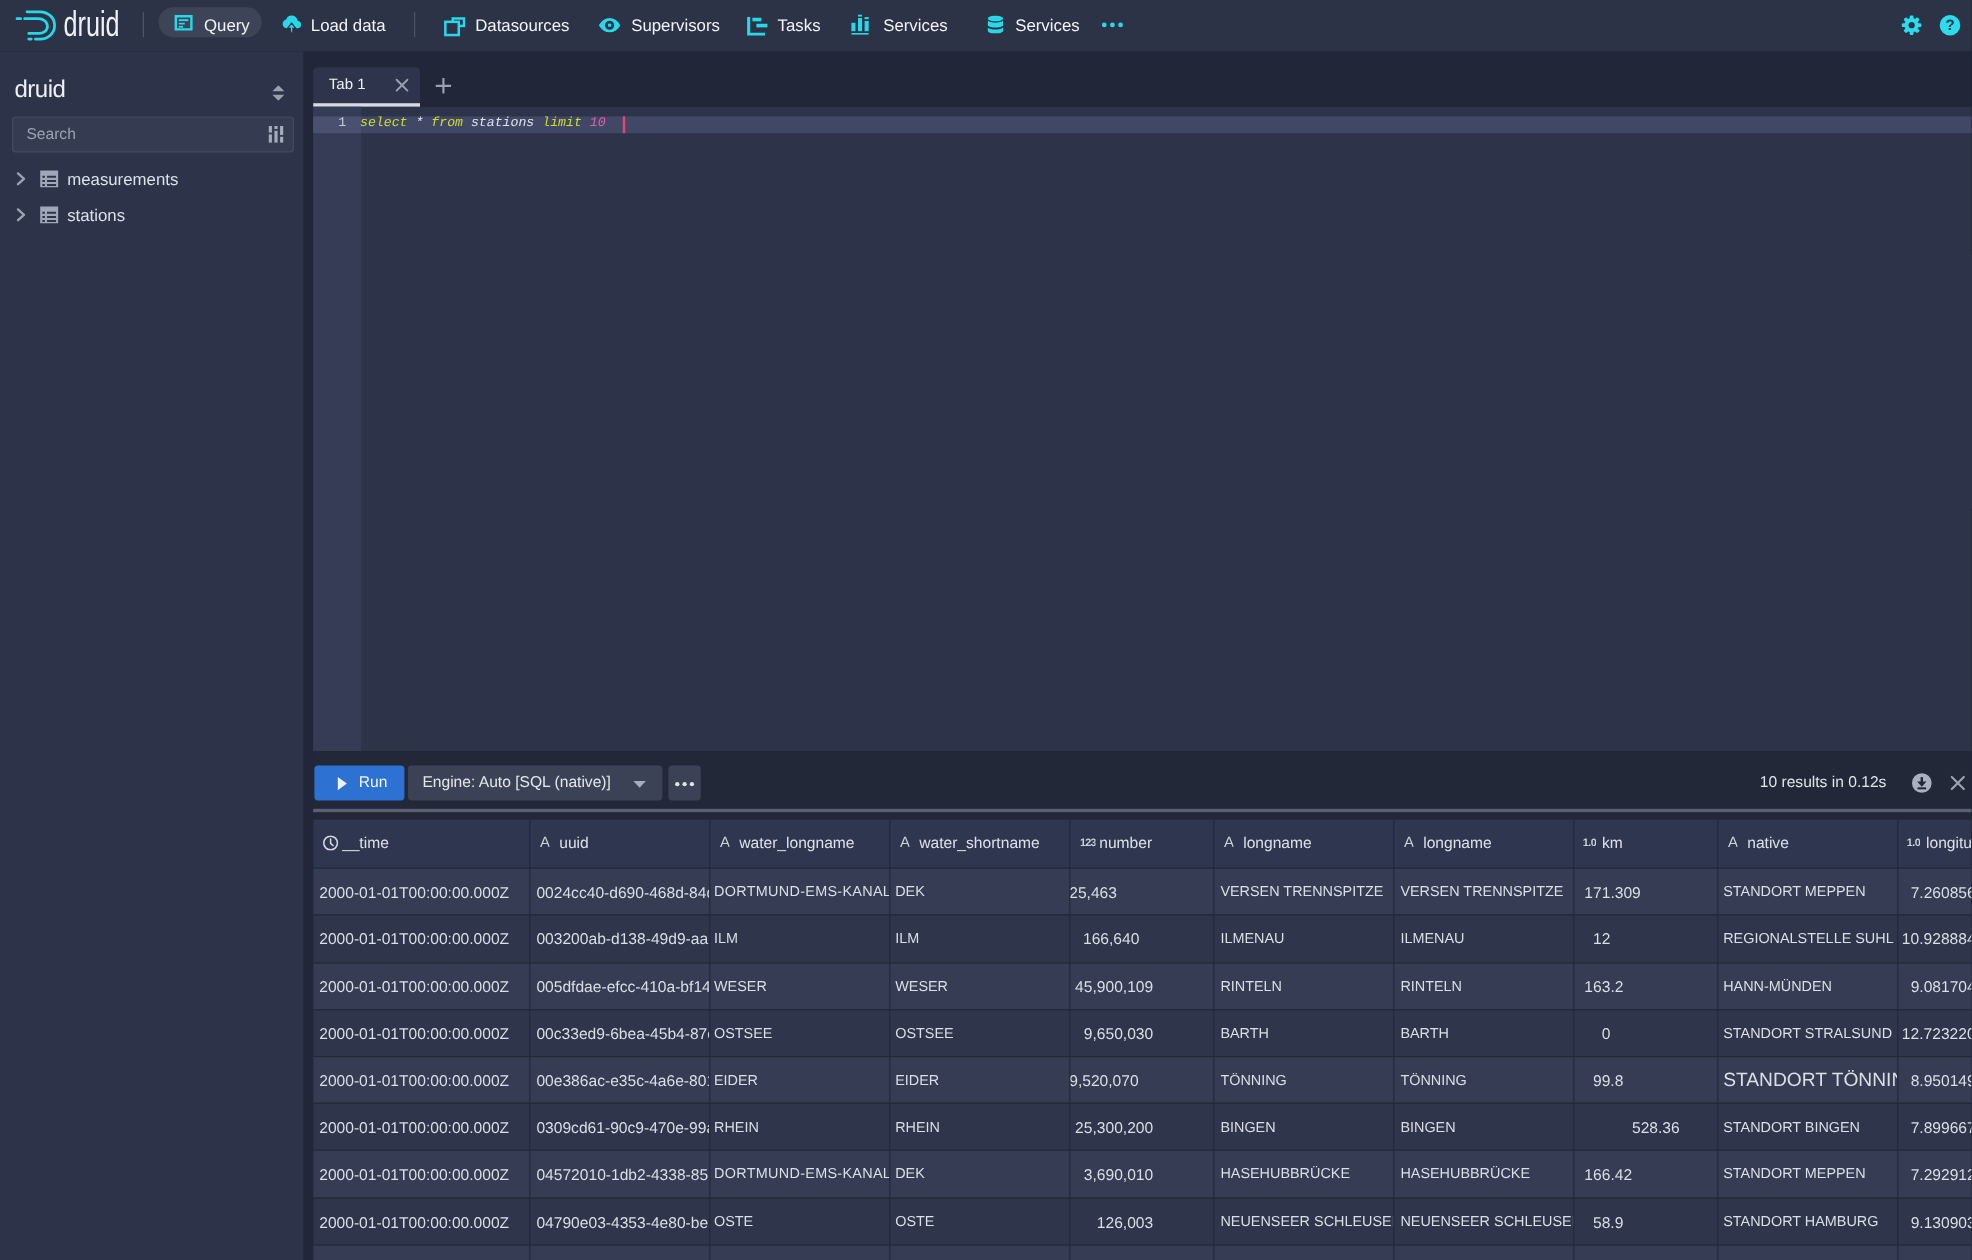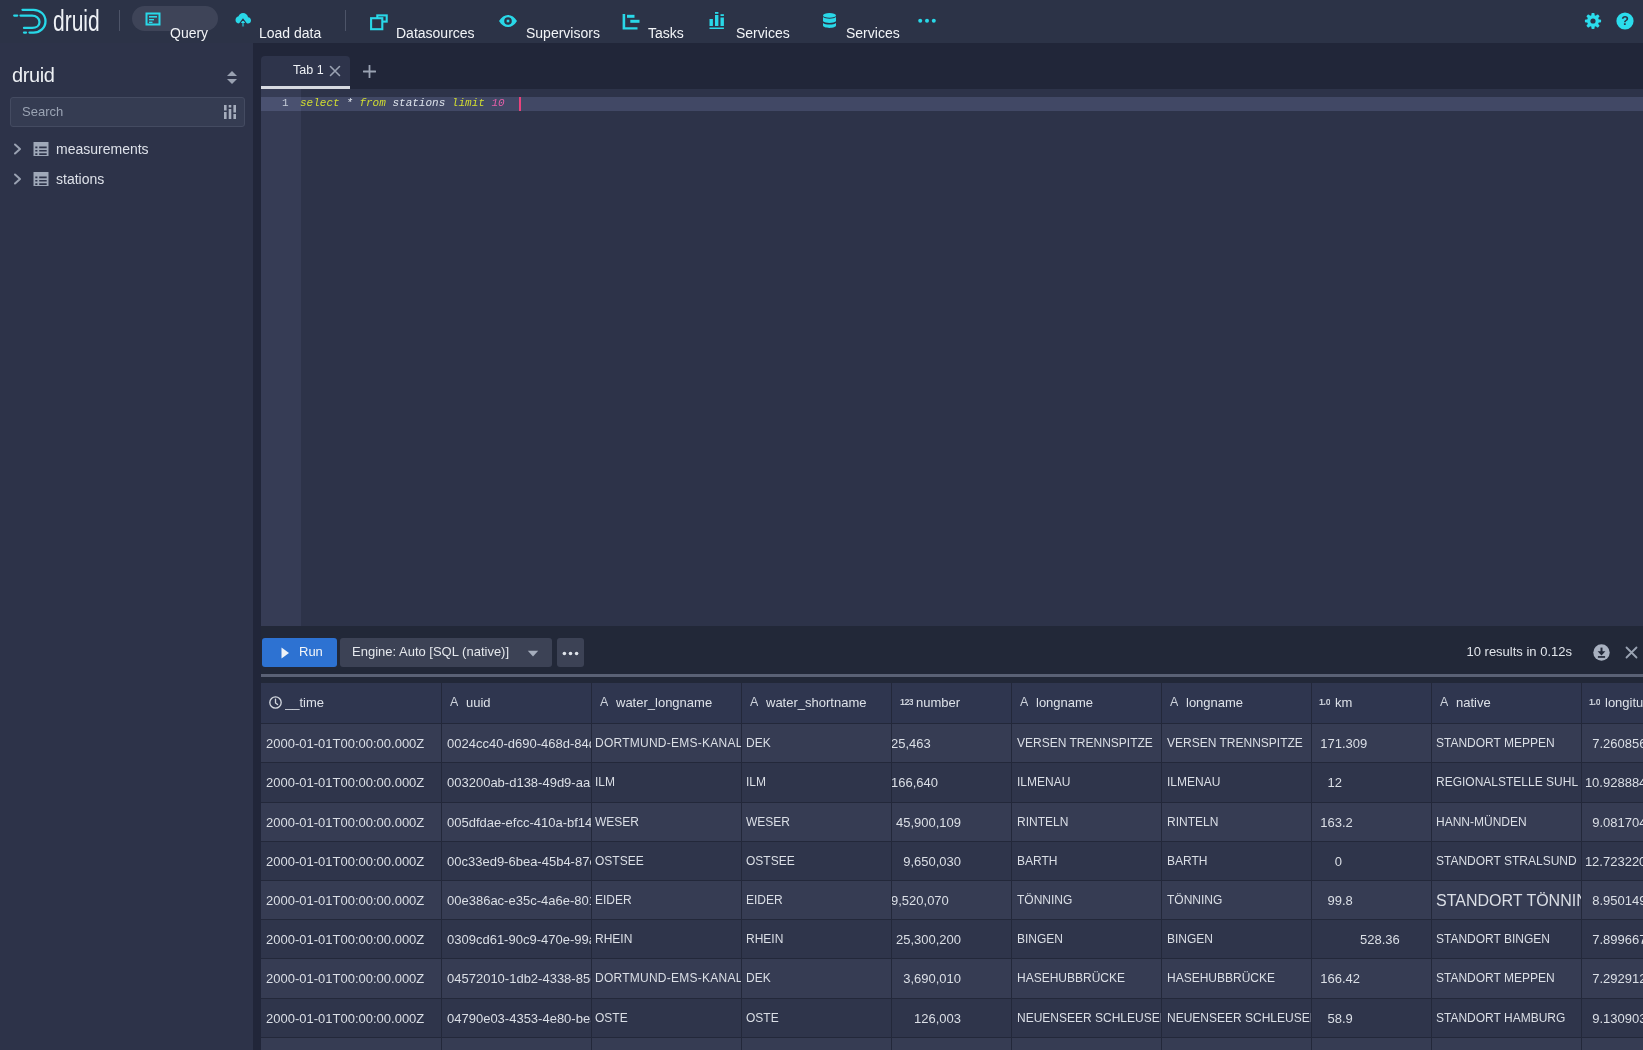--- a/index.html
+++ b/index.html
@@ -1,21 +1,21 @@
 <!DOCTYPE html>
 <html><head>
 <meta charset="utf-8">
 <style>
   * { margin:0; padding:0; box-sizing:border-box; }
   html,body { width:1643px; height:1050px; overflow:hidden; background:#212639; }
   body { font-family:"Liberation Sans", sans-serif; position:relative; }
   .abs { position:absolute; }
   
   #header { left:0; top:0; width:1643px; height:43px; background:#2c3347; }
-  .navtxt { color:#f2f4f7; font-size:14px; line-height:43px; position:absolute; top:12px; }
+  .navtxt { color:#f2f4f7; font-size:14px; line-height:43px; position:absolute; top:0; }
   .hdiv { position:absolute; top:10px; width:1px; height:21px; background:#4d5468; }
   
   #sidebar { left:0; top:43px; width:253px; height:1007px; background:#2d3349; }
   #gapband { left:253px; top:43px; width:8px; height:1007px; background:#212639; }
   
   #tabarea { left:261px; top:43px; width:1382px; height:46px; background:#212639; }
   #tab1 { position:absolute; left:0px; top:13px; width:89px; height:30px; background:#2e344b; border-radius:4px 4px 0 0; }
   #tabuline { position:absolute; left:0px; top:42.5px; width:89px; height:3px; background:#d7dae1; }
   #editor { left:261px; top:89px; width:1382px; height:537px; background:#2d3349; }
   #gutter { position:absolute; left:0; top:0; width:39.5px; height:537px; background:#363c55; }
@@ -176,21 +176,21 @@
   </svg>
   <svg class="abs" style="left:33px;top:128px" width="16" height="16" viewBox="0 0 16 16" fill="#9fa8b8">
     <path d="M0.5 1 H15.5 V15 H0.5 Z M2.3 5.5 V7.2 H4.4 V5.5 Z M6.2 5.5 V7.2 H13.7 V5.5 Z M2.3 8.9 V10.6 H4.4 V8.9 Z M6.2 8.9 V10.6 H13.7 V8.9 Z M2.3 12.3 V14 H4.4 V12.3 Z M6.2 12.3 V14 H13.7 V12.3 Z" fill-rule="evenodd"></path>
   </svg>
   <div class="abs" style="left:56px;top:121px;height:30px;line-height:30px;color:#dde1e9;font-size:14px;">stations</div>
 </div>
 <div class="abs" id="gapband"></div>
 <div class="abs" id="tabarea">
   <div id="tab1"></div>
   <div id="tabuline"></div>
-  <div class="abs" style="left:13px;top:13px;height:30px;line-height:29px;color:#eef1f5;font-size:12.5px;margin-left:19px;">Tab 1</div>
+  <div class="abs" style="left:13px;top:13px;height:30px;line-height:29px;color:#eef1f5;font-size:12.5px;">Tab 1</div>
   <svg class="abs" style="left:68px;top:22px" width="12" height="12" viewBox="0 0 12 12" stroke="#9aa2b2" stroke-width="1.6" stroke-linecap="round">
     <path d="M1.5 1.5 L10.5 10.5 M10.5 1.5 L1.5 10.5"></path>
   </svg>
   <svg class="abs" style="left:102px;top:22px" width="13" height="13" viewBox="0 0 13 13" stroke="#9aa2b2" stroke-width="1.8" stroke-linecap="round">
     <path d="M6.5 0.5 V12.5 M0.5 6.5 H12.5"></path>
   </svg>
 </div>
 <div class="abs" id="editor">
   <div id="activeline"></div>
   <div id="gutter"></div>
@@ -264,21 +264,21 @@
 <span class="cell" style="left:906px;width:144px;font-size:12px;">VERSEN TRENNSPITZE</span>
 <span class="cell" style="left:1059.3px">171.309</span>
 <span class="cell" style="left:1175px;width:145px;font-size:12px;">STANDORT MEPPEN</span>
 <span class="cell" style="left:1331.2px">7.2608567</span>
 </div>
 <div class="row even" style="top:85.4px;height:39.2px">
 <span class="cell" style="left:5px;width:175px">2000-01-01T00:00:00.000Z</span>
 <span class="cell" style="left:186px;width:144px">003200ab-d138-49d9-aa2f-4423b58a9f31</span>
 <span class="cell" style="left:334px;width:146px;font-size:12px;">ILM</span>
 <span class="cell" style="left:485px;width:145px;font-size:12px;">ILM</span>
-<span class="cell" style="left:630px;width:70px;text-align:left">166,640</span>
+<span class="cell" style="left:630px;width:70px;text-align:center">166,640</span>
 <span class="cell" style="left:756px;width:144px;font-size:12px;">ILMENAU</span>
 <span class="cell" style="left:906px;width:144px;font-size:12px;">ILMENAU</span>
 <span class="cell" style="left:1066.5px">12</span>
 <span class="cell" style="left:1175px;width:145px;font-size:12px;">REGIONALSTELLE SUHL</span>
 <span class="cell" style="left:1323.9px">10.9288843</span>
 </div>
 <div class="row odd" style="top:124.6px;height:39.2px">
 <span class="cell" style="left:5px;width:175px">2000-01-01T00:00:00.000Z</span>
 <span class="cell" style="left:186px;width:144px">005dfdae-efcc-410a-bf14-a4d7b8a36c12</span>
 <span class="cell" style="left:334px;width:146px;font-size:12px;">WESER</span>

